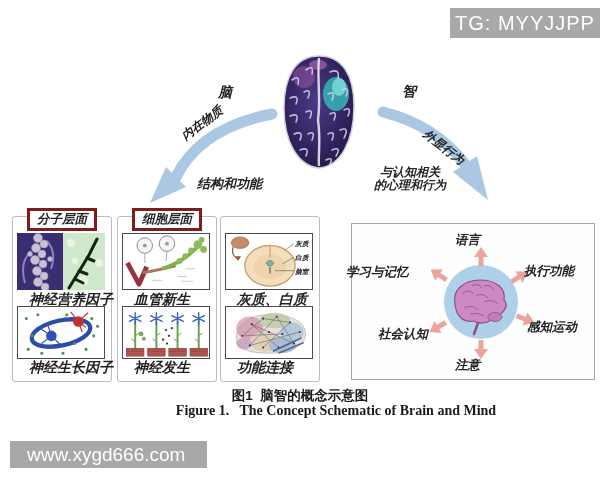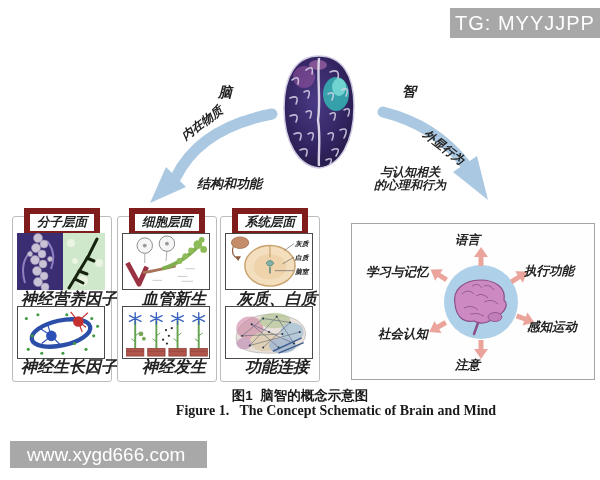--- a/index.html
+++ b/index.html
@@ -11,26 +11,26 @@
   #wm-top{left:450px;top:8px;width:150px;height:30px;font-size:20px;justify-content:center;letter-spacing:1px;}
   #wm-bottom{left:10px;top:441px;width:180px;height:27px;font-size:19px;padding-left:17px;}
   
   .kai{font-weight:700;font-style:italic;color:#222;}
   .toplabel{font-size:14px;}
   .rot{transform-origin:left top;white-space:nowrap;}
   .result{font-size:13px;white-space:nowrap;}
   .result2{font-size:12px;line-height:13px;text-align:center;white-space:nowrap;}
   
   .col{position:absolute;top:216px;width:98px;height:164px;border:1px solid #bcbcbc;border-radius:3px;background:#fff;}
-  .col-header{position:absolute;top:-9px;left:50%;transform:translateX(-50%);background:#fff;border:6px solid #7f1d1d;
+  .col-header{position:absolute;top:-9px;left:50%;transform:translateX(-50%);background:#fff;border:3px solid #7f1d1d;
               padding:1px 7px;font-size:12.5px;white-space:nowrap;line-height:15px;text-align:right;}
   .mini{position:absolute;left:4px;width:88px;overflow:hidden;background:#fff;}
   .mini.bordered{border:1px solid #4a4a4a;box-sizing:border-box;}
   .mini svg{display:block;width:100%;height:100%;}
-  .mini-label{position:absolute;left:7px;width:100%;text-align:center;font-size:16px;line-height:14px;}
+  .mini-label{position:absolute;left:16px;width:100%;text-align:left;font-size:14px;line-height:14px;}
   .m1{top:16px;height:57px;}
   .l1{top:75px;}
   .m2{top:89px;height:53px;}
   .l2{top:143px;}
   
   #func-box{left:351px;top:223px;width:242px;height:155px;border:1px solid #a5a5a5;background:#fefefe;}
   .func-label{font-size:12.5px;text-align:left;white-space:nowrap;}
   
   .cap{left:0;width:600px;text-align:center;white-space:pre;}
   #cap-zh{top:387px;font-size:13.5px;font-weight:700;}
@@ -248,21 +248,20 @@
             <circle cx="50" cy="22" r="1.2"></circle>
               <circle cx="45" cy="38" r="1.2"></circle>
           </g>
         </g>
       </svg>
     </div>
     <div class="mini-label kai l2">神经发生</div>
   </div>
 
   <div class="col" style="left:220px;">
-    <div class="col-header kai">系统层面</div>
     <div class="mini m1 bordered">
       <svg viewBox="0 0 88 57">
         <ellipse cx="14" cy="9" rx="9" ry="6" fill="#c58c6a" stroke="#9c6848" stroke-width="0.8"></ellipse>
         <path d="M7 13 Q4 22 12 26" fill="none" stroke="#8a5a3a" stroke-width="1.2"></path>
         <polygon points="12,28 9,23 15,23" fill="#8a5a3a"></polygon>
         <ellipse cx="45" cy="33" rx="26" ry="21" fill="#f3debd" stroke="#c9a26e" stroke-width="1.5"></ellipse>
         <ellipse cx="45" cy="34" rx="17" ry="13" fill="#ecd0a6" opacity="0.8"></ellipse>
         <path d="M45 12 L45 24" stroke="#c9a26e" stroke-width="1.2"></path>
         <path d="M41 30 Q45 25 49 30 Q47 34 45 33 Q43 34 41 30 Z" fill="#7fb3ac" stroke="#55827c" stroke-width="0.8"></path>
         <path d="M45 34 L45 41" stroke="#55827c" stroke-width="1.5"></path>
@@ -352,18 +351,18 @@
         <path d="M-9 -2.5 L0 -2.5 L0 -7 L10 0 L0 7 L0 2.5 L-9 2.5 Z" transform="translate(86,103) rotate(150)"></path>
         <path d="M-9 -2.5 L0 -2.5 L0 -7 L10 0 L0 7 L0 2.5 L-9 2.5 Z" transform="translate(87,51) rotate(-147)"></path>
       </g>
     </svg>
   </div>
   <div class="abs kai func-label" style="left:455px;top:232px;width:50px;">语言</div>
   <div class="abs kai func-label" style="left:524px;top:263px;width:58px;">执行功能</div>
   <div class="abs kai func-label" style="left:527px;top:319px;width:58px;">感知运动</div>
   <div class="abs kai func-label" style="left:455px;top:357px;width:50px;">注意</div>
   <div class="abs kai func-label" style="left:378px;top:326px;width:58px;">社会认知</div>
-  <div class="abs kai func-label" style="left:366px;top:264px;width:68px;">学习与记忆</div>
+  <div class="abs kai func-label" style="left:346px;top:264px;width:68px;">学习与记忆</div>
 
   <div class="abs cap" id="cap-zh">图1  脑智的概念示意图</div>
   <div class="abs cap" id="cap-en">Figure 1.   The Concept Schematic of Brain and Mind</div>
 
 </div>
 
 </body></html>

